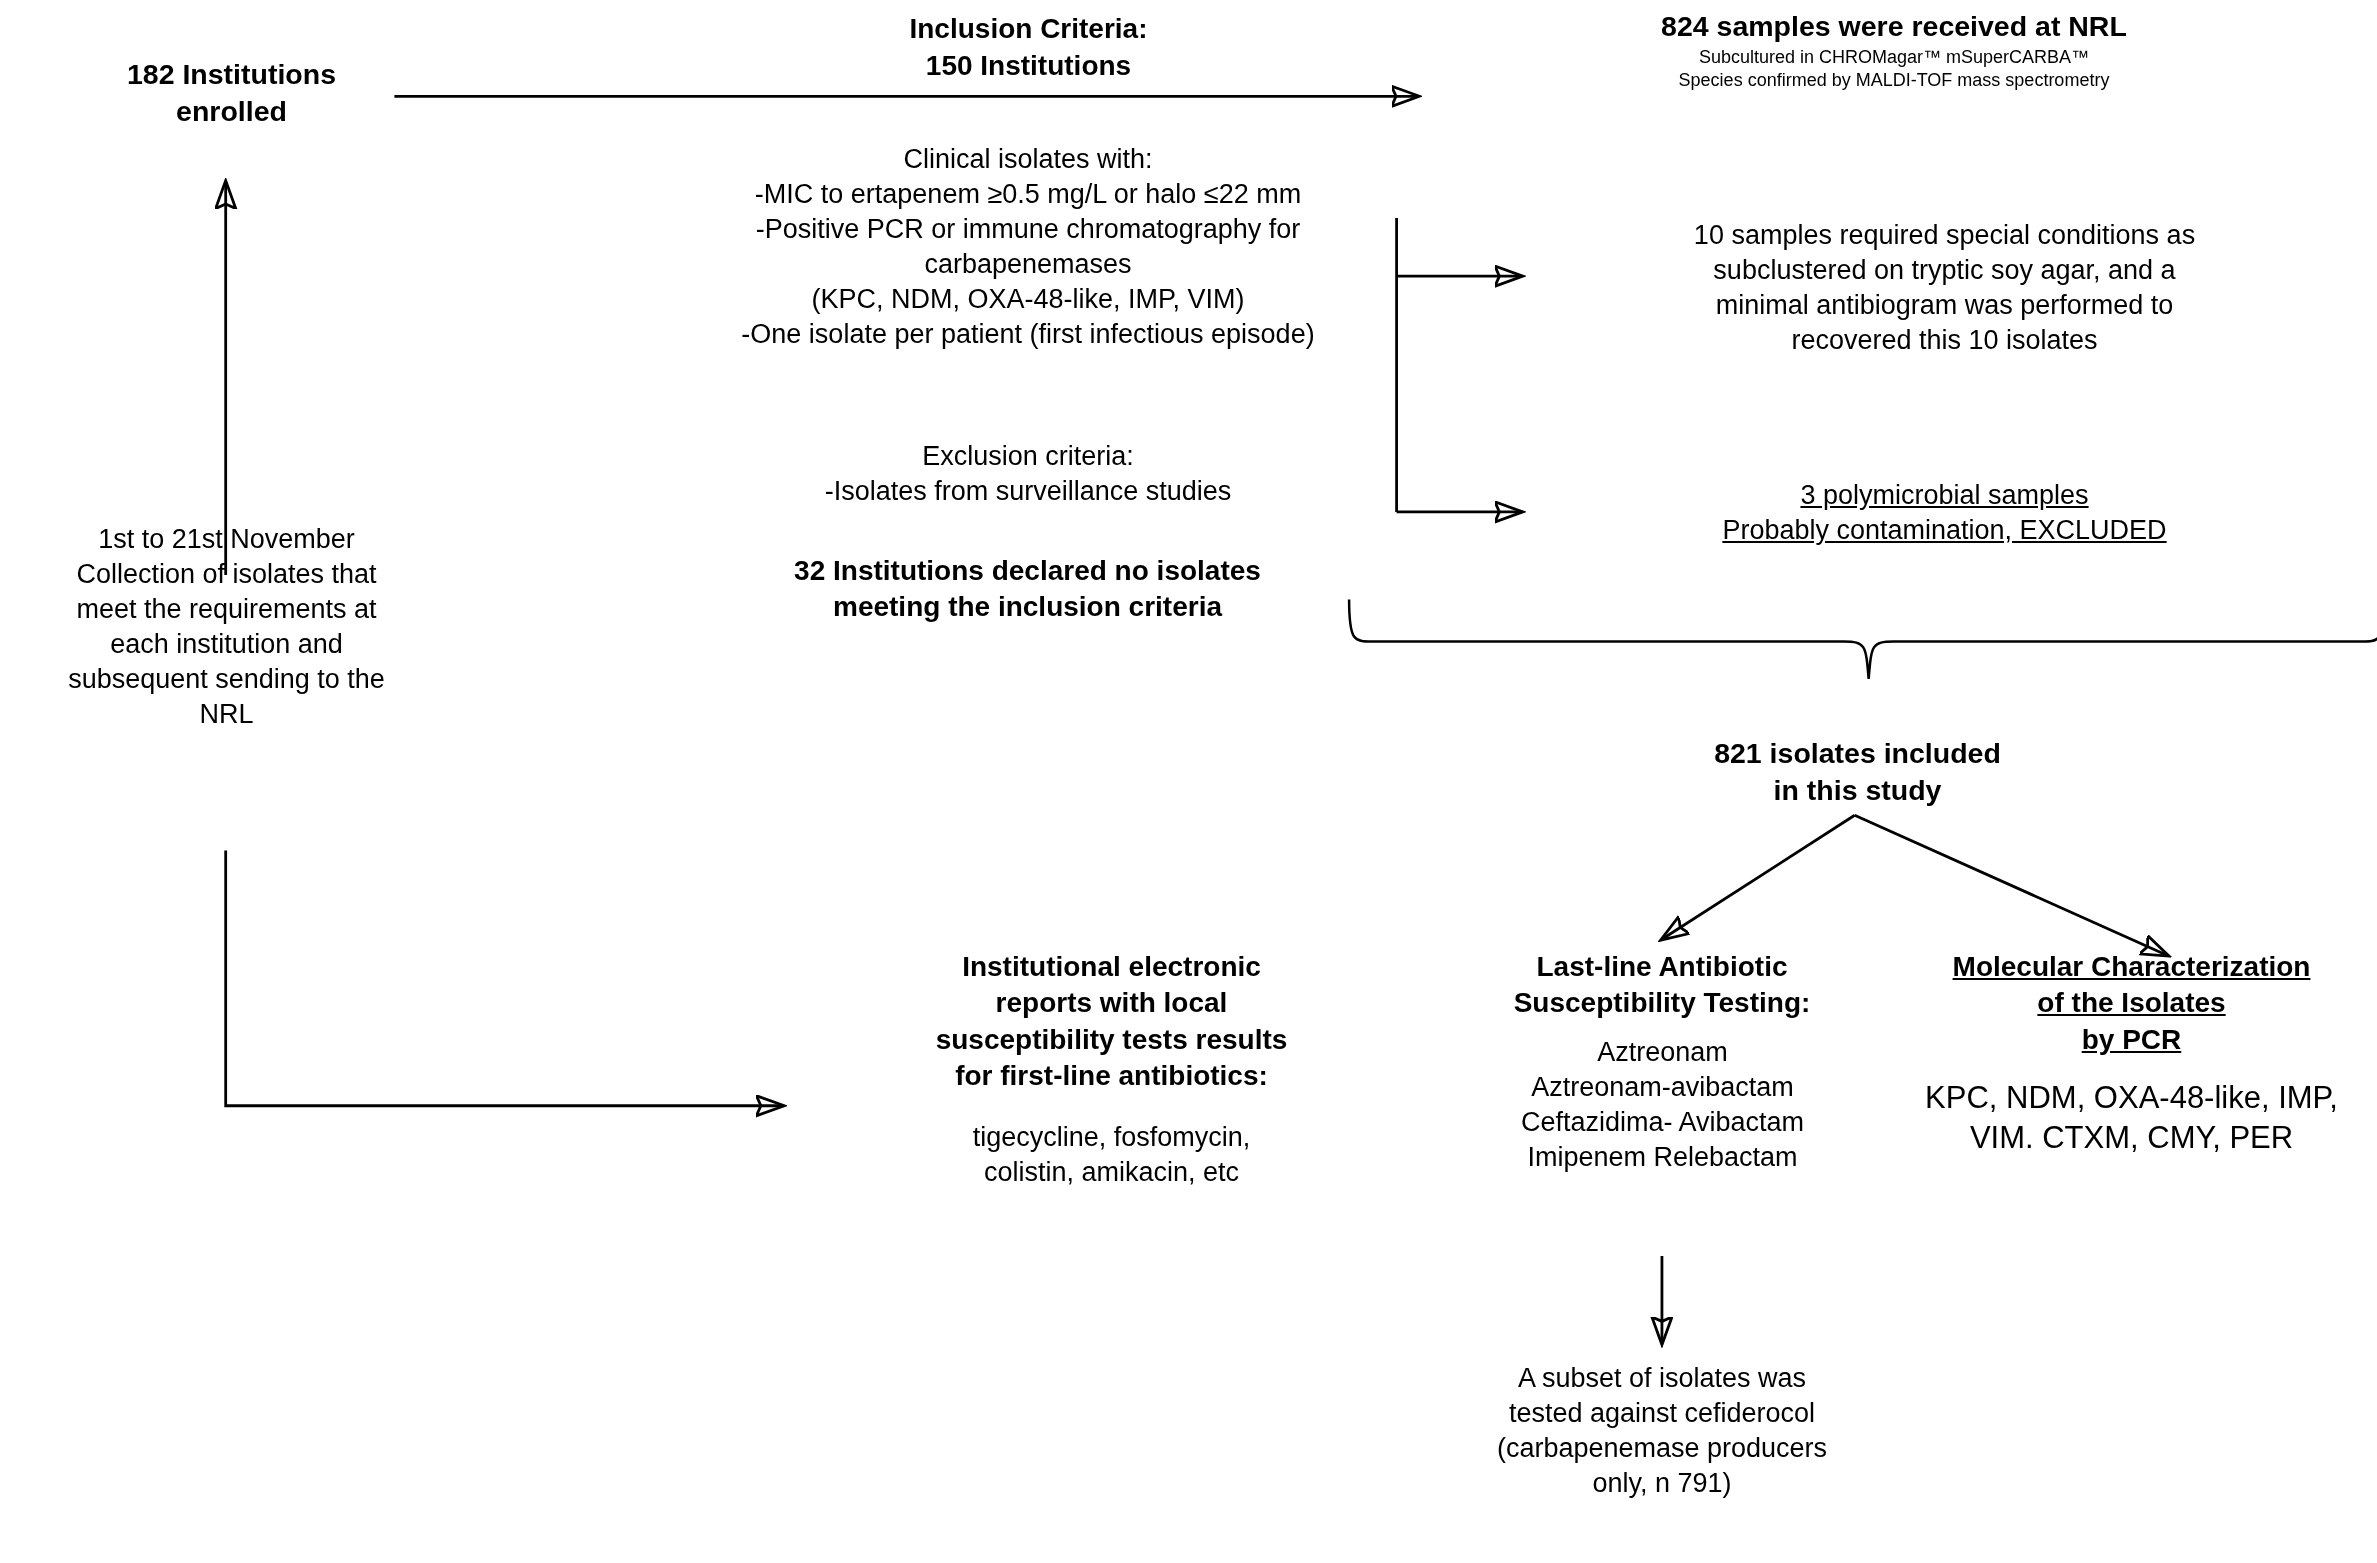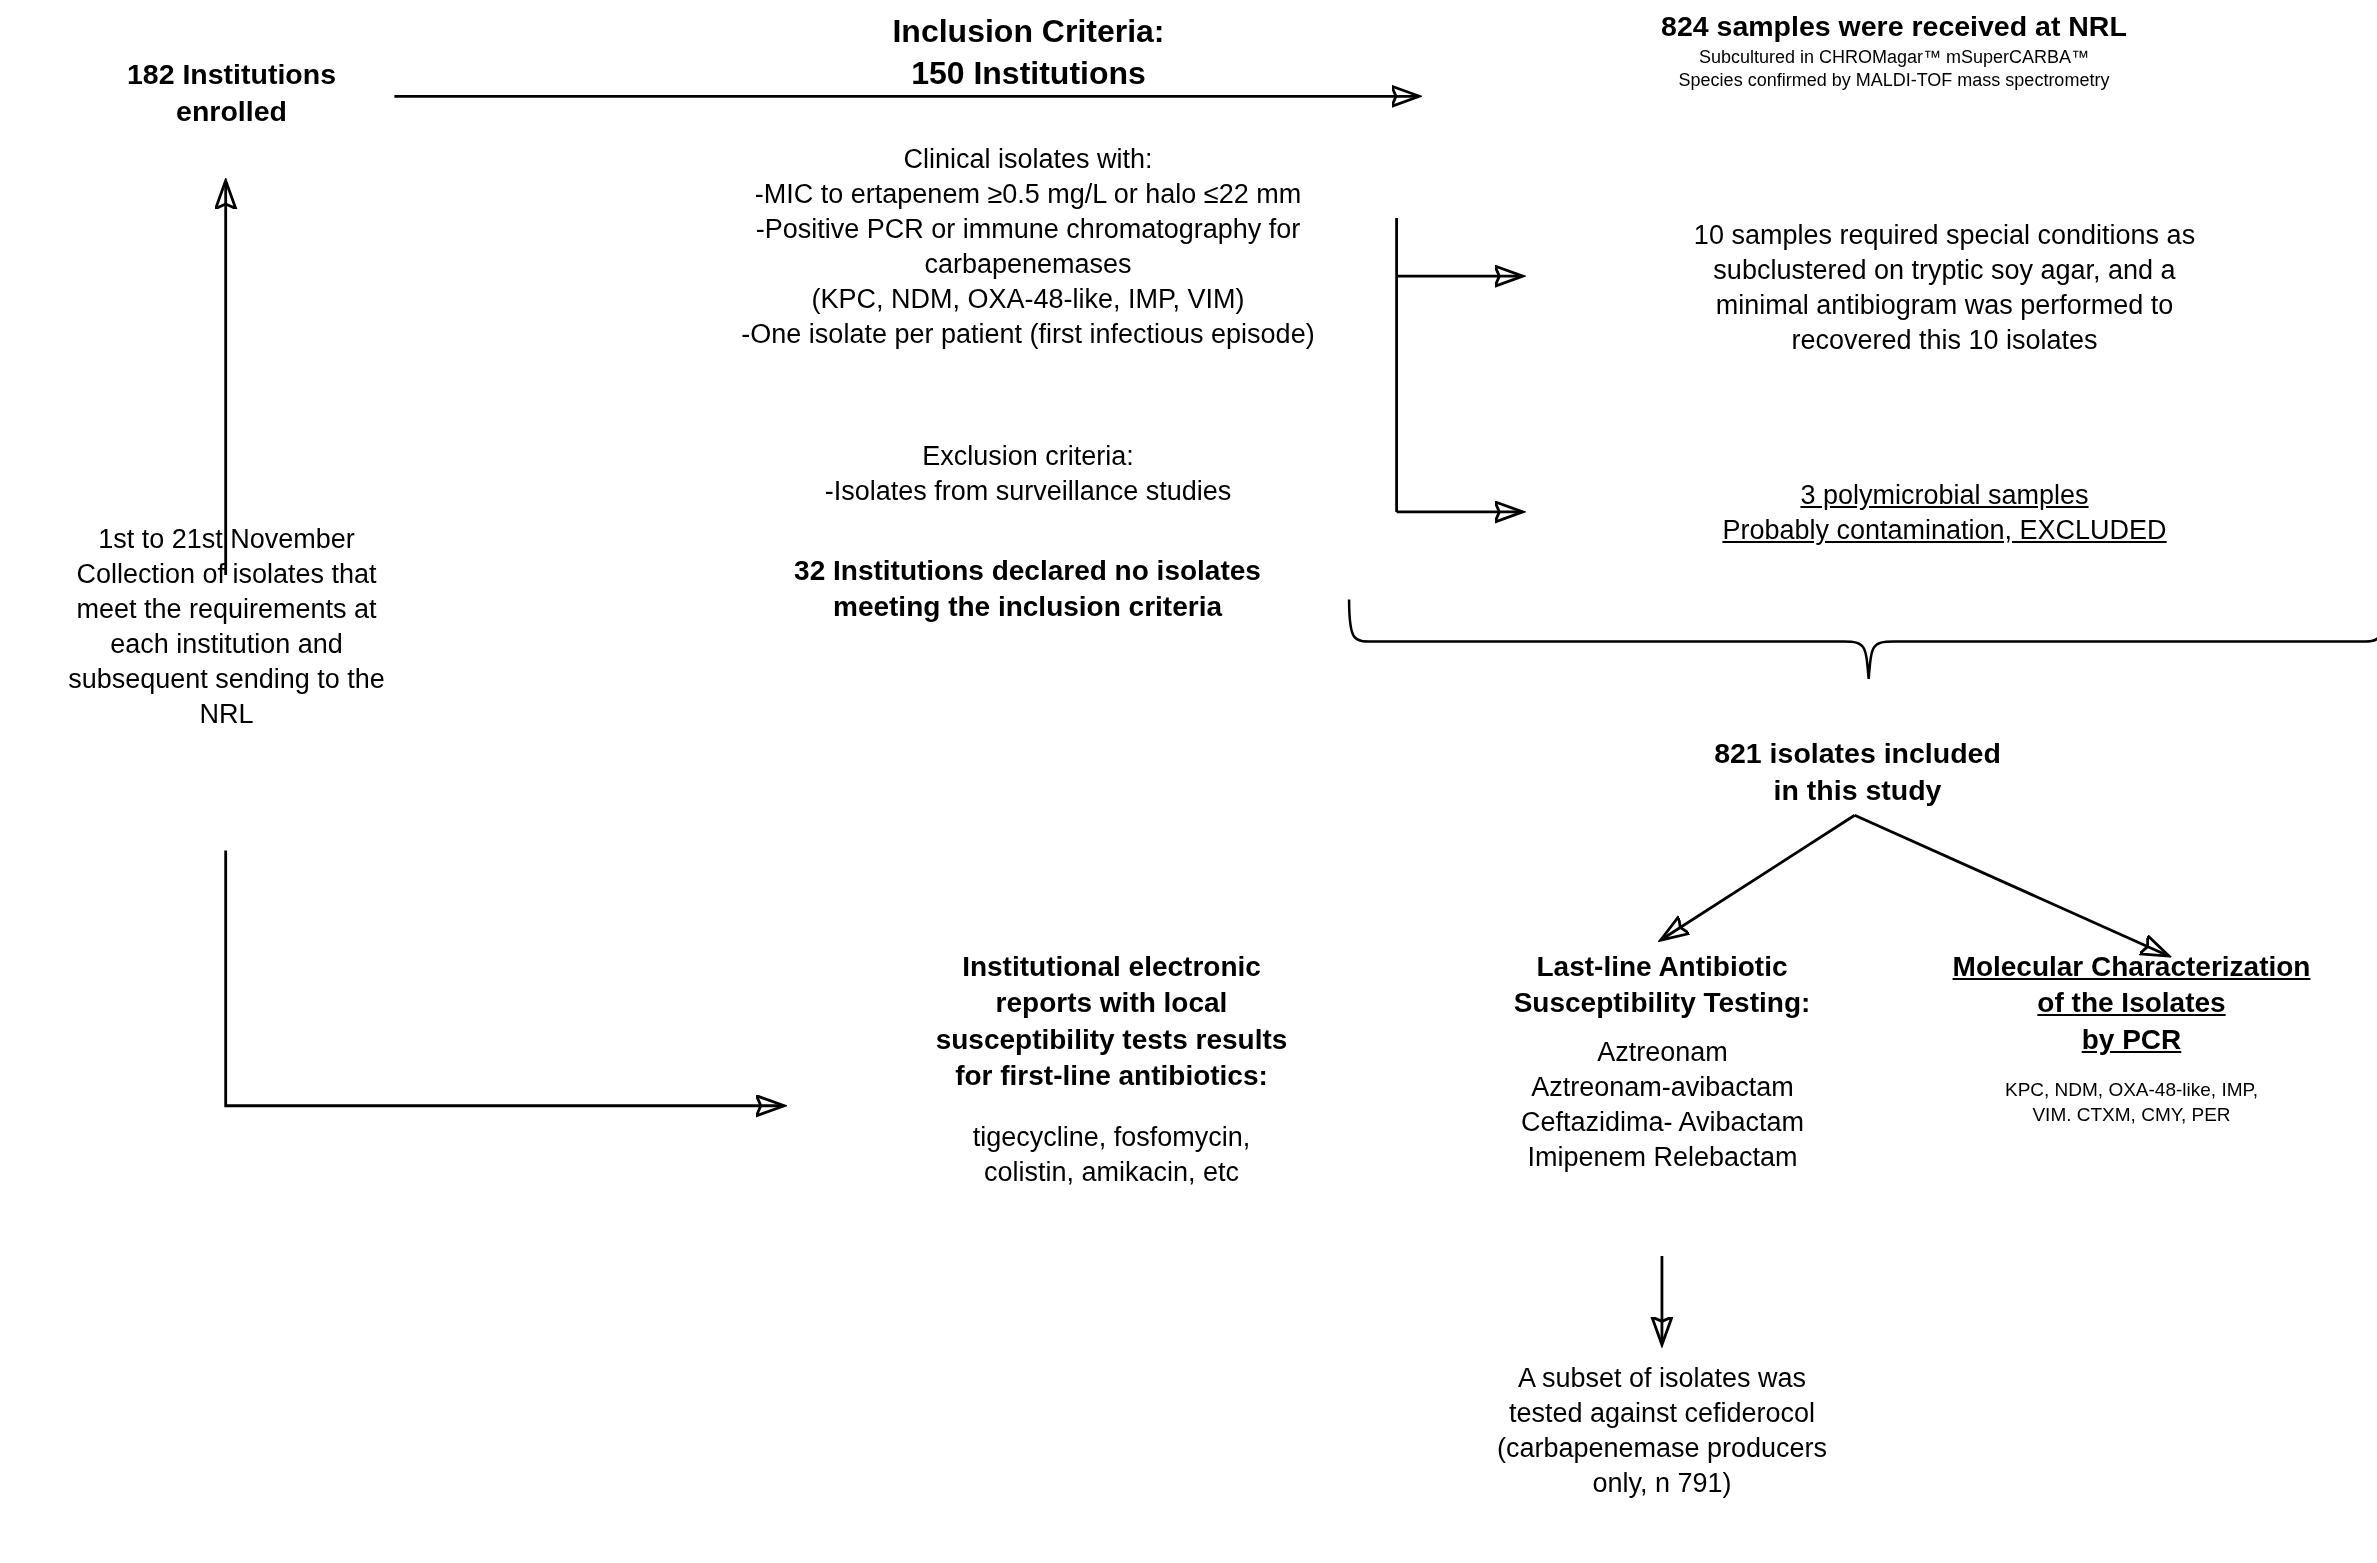--- a/index.html
+++ b/index.html
@@ -101,21 +101,21 @@
   <div class="tbox bold" style="left:61px; top:56px; width:341px; font-size:28.5px;">182 Institutions
 enrolled</div>
 
   <div class="tbox reg" style="left:28px; top:522px; width:397px; font-size:27px;">1st to 21st November
 Collection of isolates that
 meet the requirements at
 each institution and
 subsequent sending to the
 NRL</div>
 
-  <div class="tbox bold" style="left:721px; top:11.2px; width:615px; font-size:32px;">Inclusion Criteria:
+  <div class="tbox bold" style="left:721px; top:11.2px; width:615px; font-size:28px;">Inclusion Criteria:
 150 Institutions</div>
 
   <div class="tbox reg" style="left:676px; top:142px; width:704px; font-size:27px;">Clinical isolates with:
 -MIC to ertapenem ≥0.5 mg/L or halo ≤22 mm
 -Positive PCR or immune chromatography for
 carbapenemases
 (KPC, NDM, OXA-48-like, IMP, VIM)
 -One isolate per patient (first infectious episode)</div>
 
   <div class="tbox reg" style="left:704px; top:439px; width:648px; font-size:27px;">Exclusion criteria:
@@ -153,21 +153,21 @@
 
   <div class="tbox reg" style="left:1439px; top:1035px; width:447px; font-size:27px;">Aztreonam
 Aztreonam-avibactam
 Ceftazidima- Avibactam
 Imipenem Relebactam</div>
 
   <div class="tbox bold" style="left:1897px; top:949px; width:469px; font-size:28px;text-decoration:underline;">Molecular Characterization
 of the Isolates
 by PCR</div>
 
-  <div class="tbox reg" style="left:1891px; top:1078px; width:481px; font-size:19px;text-align:center;">KPC, NDM, OXA-48-like, IMP,
+  <div class="tbox reg" style="left:1891px; top:1078px; width:481px; font-size:31px;text-align:center;">KPC, NDM, OXA-48-like, IMP,
 VIM. CTXM, CMY, PER</div>
 
   <div class="tbox reg" style="left:1419px; top:1361px; width:486px; font-size:27px;">A subset of isolates was
 tested against cefiderocol
 (carbapenemase producers
 only, n 791)</div>
 
 </div>
 
 

